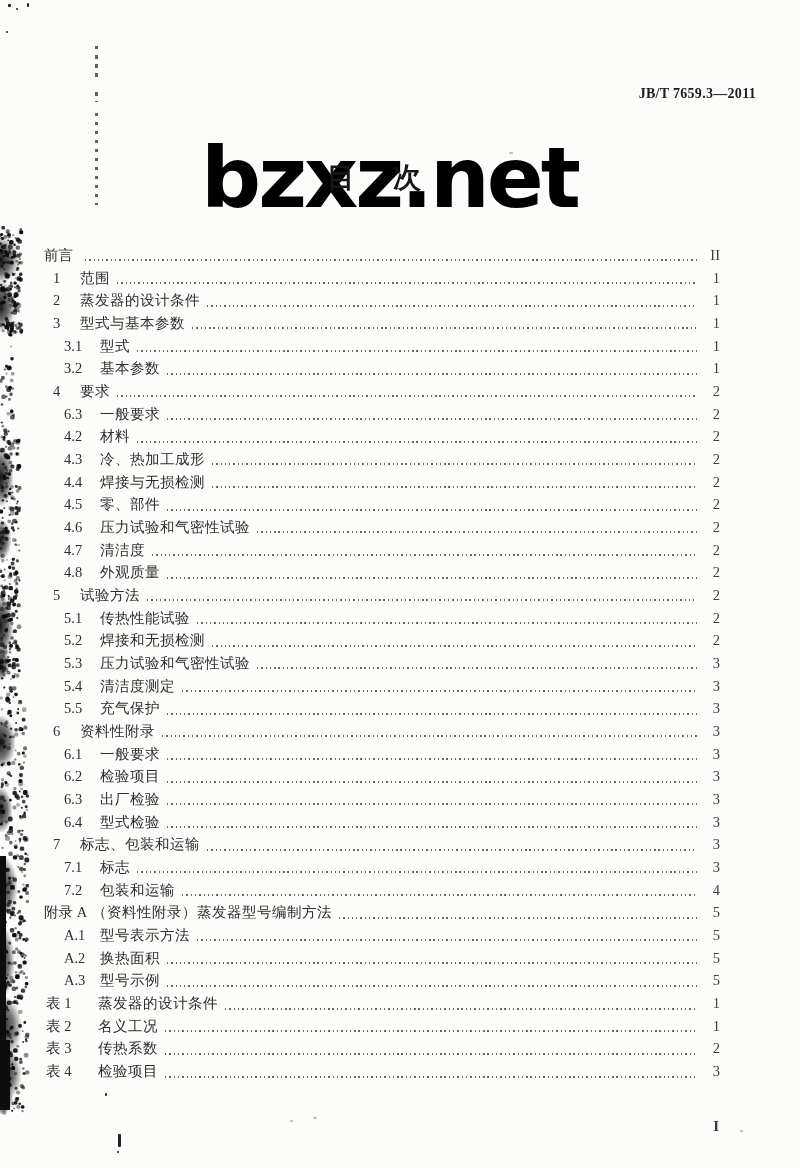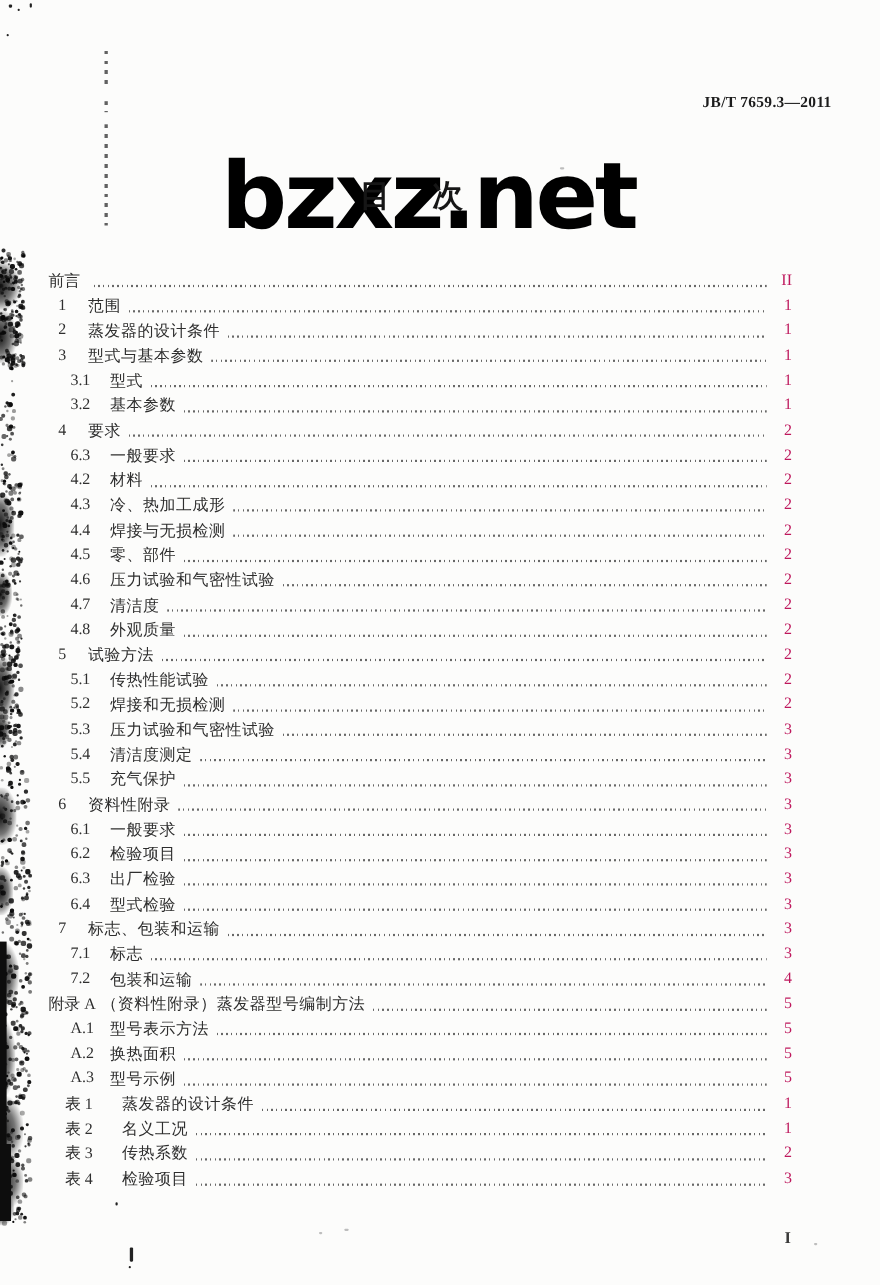--- a/index.html
+++ b/index.html
@@ -46,29 +46,29 @@
     white-space:nowrap;
   }
   .row .lbl{flex:none;}
   .row .ttl{flex:none;letter-spacing:0.5px;}
   .row .dots{
     flex:1 1 auto;height:2px;position:relative;top:5px;
     margin:0 3px 0 7px;
     background:repeating-linear-gradient(90deg,#4d4d4d 0 1.3px,transparent 1.3px 4.3px);
     opacity:.85;
   }
-  .row .pg{flex:none;min-width:20px;text-align:right;font-size:14.5px;color:#be185d;}
+  .row .pg{flex:none;min-width:20px;text-align:right;font-size:14.5px;color:#404040;}
   .lv0{padding-left:0;}
   .lv0 .lbl{margin-right:5px;}
   .lv1{padding-left:9px;}
   .lv1 .lbl{min-width:27px;}
   .lv2{padding-left:20px;}
   .lv2 .lbl{min-width:36px;}
   .lv3{padding-left:2px;}
-  .lv3 .lbl{min-width:52px;margin-left:13px;}
+  .lv3 .lbl{min-width:52px;}
   
   .page-num{
     position:absolute;top:1118px;right:81px;
     font-family:"Liberation Serif", serif;
     font-weight:700;font-size:15px;color:#3a3a3a;
   }
   
   .noise-dots{
     position:absolute;left:0;top:0;width:1px;height:1px;
     background:transparent;border-radius:50%;

